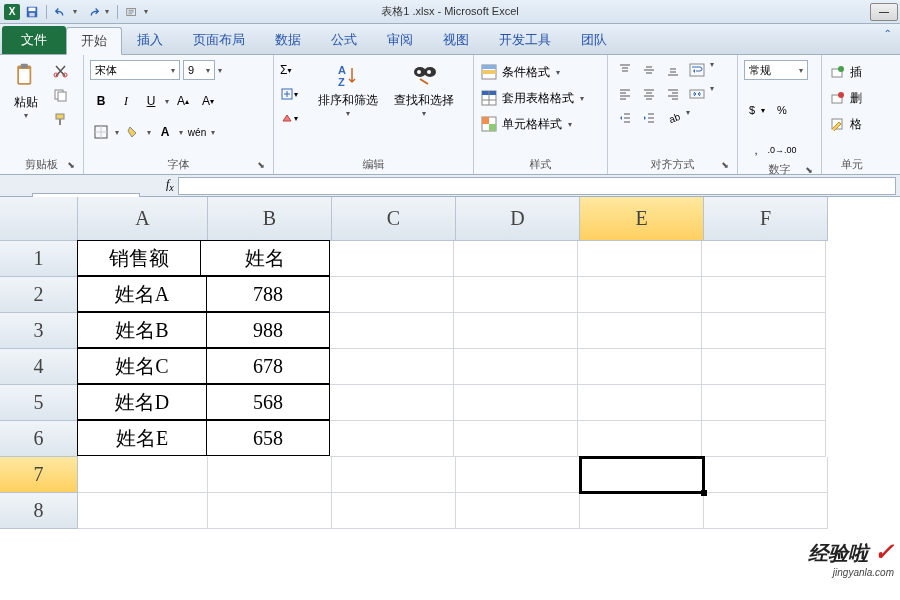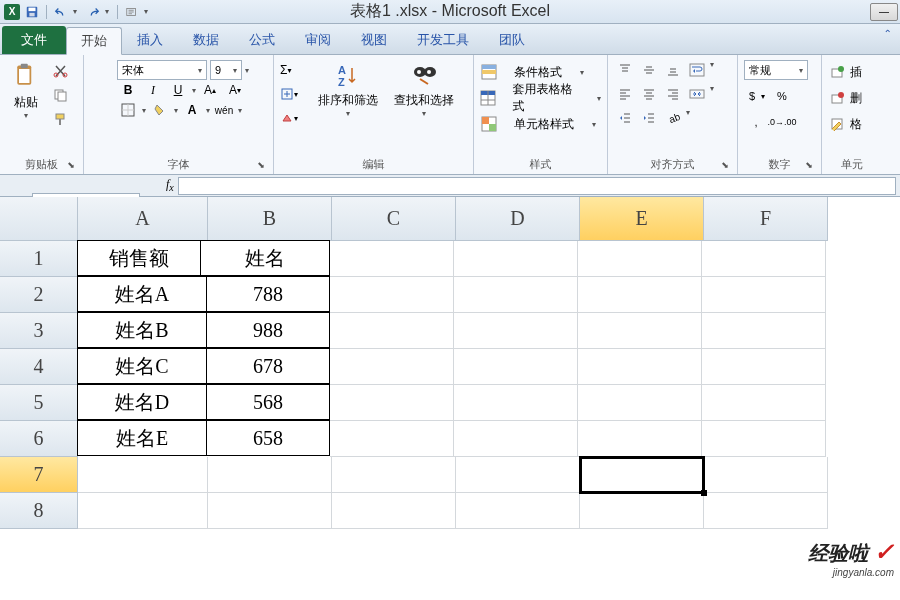--- a/index.html
+++ b/index.html
@@ -6,21 +6,21 @@
     body { font-family: "Microsoft YaHei", SimSun, sans-serif; font-size: 12px; background: #fff; overflow: hidden; width: 900px; height: 600px; position: relative; }
     
     
     .titlebar { height: 24px; background: linear-gradient(#e8f0f8, #d8e4f0); display: flex; align-items: center; position: relative; border-bottom: 1px solid #a0b0c0; }
     .titlebar-left { display: flex; align-items: center; padding-left: 4px; gap: 2px; }
     .excel-icon { width: 16px; height: 16px; background: #1e7040; border-radius: 2px; color: white; font-size: 10px; font-weight: bold; display: flex; align-items: center; justify-content: center; }
     .qat-btn { width: 20px; height: 18px; display: flex; align-items: center; justify-content: center; cursor: pointer; }
     .qat-btn svg { width: 14px; height: 14px; }
     .qat-sep { width: 1px; height: 14px; background: #a0b0c0; margin: 0 2px; }
     .qat-dd { width: 8px; font-size: 8px; color: #555; }
-    .title-text { position: absolute; left: 50%; transform: translateX(-50%); font-size: 16px; color: #333; }
+    .title-text { position: absolute; left: 50%; transform: translateX(-50%); font-size: 11px; color: #333; }
     .win-controls { position: absolute; right: 0; display: flex; }
     .win-btn { width: 28px; height: 18px; background: linear-gradient(#f0f0f0, #d8d8d8); border: 1px solid #888; border-radius: 2px; margin-right: 2px; display: flex; align-items: center; justify-content: center; font-size: 10px; }
     
     
     .menubar { height: 31px; background: linear-gradient(#e8f0f8, #d0dce8); display: flex; align-items: flex-end; padding-left: 2px; border-bottom: 1px solid #a0b0c0; position: relative; }
     .tab { padding: 4px 14px; font-size: 13px; color: #2854a8; cursor: pointer; border: 1px solid transparent; }
     .tab.file { background: #1e7040; color: white; padding: 4px 18px; border-radius: 3px 3px 0 0; }
     .tab.active { background: #f5f8fc; border: 1px solid #a0b0c0; border-bottom: 1px solid #f5f8fc; border-radius: 3px 3px 0 0; color: #444; margin-bottom: -1px; }
     .min-ribbon { position: absolute; right: 8px; top: 4px; color: #2854a8; font-size: 10px; }
     
@@ -33,52 +33,52 @@
     
     
     .clipboard-body { display: flex; gap: 5px; }
     .paste-btn { display: flex; flex-direction: column; align-items: center; width: 40px; cursor: pointer; padding-top: 4px; }
     .paste-btn svg { width: 28px; height: 28px; }
     .paste-label { font-size: 12px; margin-top: 4px; }
     .clip-small { display: flex; flex-direction: column; gap: 6px; padding-top: 4px; }
     .clip-small-btn { width: 20px; height: 18px; display: flex; align-items: center; justify-content: center; }
     
     
-    .font-body { display: flex; flex-direction: column; gap: 0; padding-top: 2px; margin-left: 27px; }
+    .font-body { display: flex; flex-direction: column; gap: 11px; padding-top: 2px; }
     .font-row { display: flex; gap: 3px; align-items: center; }
     .font-combo { height: 20px; border: 1px solid #a0b0c0; background: white; display: flex; align-items: center; padding: 0 4px; font-size: 11px; }
     .font-name { width: 90px; }
     .font-size { width: 32px; }
     .combo-arrow { margin-left: auto; font-size: 8px; color: #555; }
     .fbtn { width: 22px; height: 20px; border: 1px solid transparent; display: flex; align-items: center; justify-content: center; cursor: pointer; font-size: 12px; }
     .fbtn.bold { font-weight: bold; }
     .fbtn.italic { font-style: italic; font-family: serif; }
     .fbtn.underline { text-decoration: underline; }
     
     
     .edit-body { display: flex; gap: 8px; padding-top: 2px; }
     .edit-col { display: flex; flex-direction: column; gap: 4px; }
     .edit-small { width: 26px; height: 20px; display: flex; align-items: center; }
     .big-btn { display: flex; flex-direction: column; align-items: center; width: 68px; cursor: pointer; padding-top: 2px; }
     .big-btn-icon { width: 28px; height: 28px; display: flex; align-items: center; justify-content: center; }
     .big-btn-label { font-size: 12px; margin-top: 2px; text-align: center; }
     
     
     .styles-body { display: flex; flex-direction: column; gap: 2px; padding-top: 2px; }
-    .style-item { display: flex; align-items: center; gap: 16px; cursor: pointer; height: 24px; font-size: 12px; }
+    .style-item { display: flex; align-items: center; gap: 4px; cursor: pointer; height: 24px; font-size: 12px; }
     .style-icon { width: 18px; height: 18px; display: flex; align-items: center; justify-content: center; }
     .style-dd { font-size: 8px; color: #555; margin-left: 2px; }
     
     
     .align-body { display: flex; flex-direction: column; gap: 4px; padding-top: 2px; }
     .align-row { display: flex; gap: 2px; }
     .abtn { width: 22px; height: 20px; display: flex; align-items: center; justify-content: center; cursor: pointer; }
     
     
-    .number-body { display: flex; flex-direction: column; gap: 6px; padding-top: 2px; }
+    .number-body { display: flex; flex-direction: column; gap: 20px; padding-top: 2px; }
     .num-combo { width: 64px; height: 20px; border: 1px solid #a0b0c0; background: white; display: flex; align-items: center; padding: 0 4px; font-size: 11px; }
     .num-row { display: flex; gap: 2px; }
     .nbtn { width: 24px; height: 20px; display: flex; align-items: center; justify-content: center; font-size: 11px; }
     
     
     .cells-body { display: flex; flex-direction: column; gap: 2px; padding-top: 2px; }
     .cell-item { display: flex; align-items: center; gap: 4px; height: 24px; font-size: 12px; }
     
     
     .formula-bar { height: 22px; background: #e8eef4; display: flex; align-items: center; border-bottom: 1px solid #a0b0c0; }
@@ -153,20 +153,21 @@
   <div class="title-text">表格1 .xlsx - Microsoft Excel</div>
   <div class="win-controls">
     <div class="win-btn">—</div>
   </div>
 </div>
 
 <div class="menubar">
   <div class="tab file">文件</div>
   <div class="tab active">开始</div>
   <div class="tab">插入</div>
+  <div class="tab">页面布局</div>
   <div class="tab">数据</div>
   <div class="tab">公式</div>
   <div class="tab">审阅</div>
   <div class="tab">视图</div>
   <div class="tab">开发工具</div>
   <div class="tab">团队</div>
   <div class="min-ribbon">⌃</div>
 </div>
 
 <div class="ribbon">

